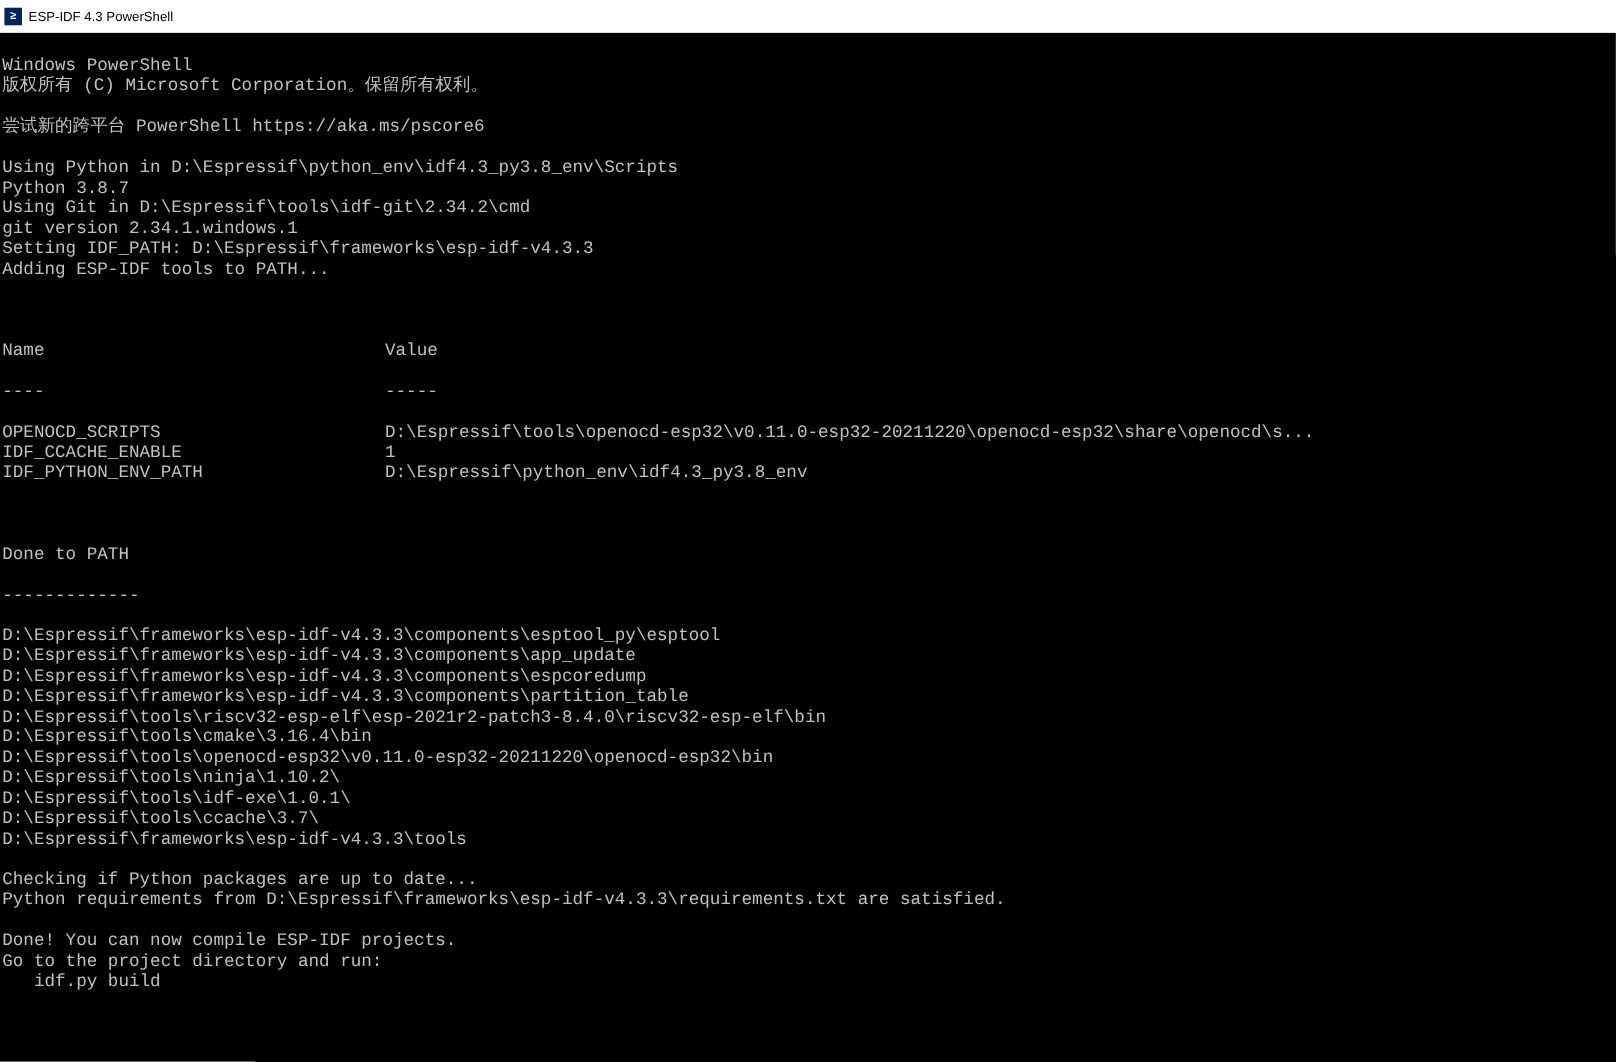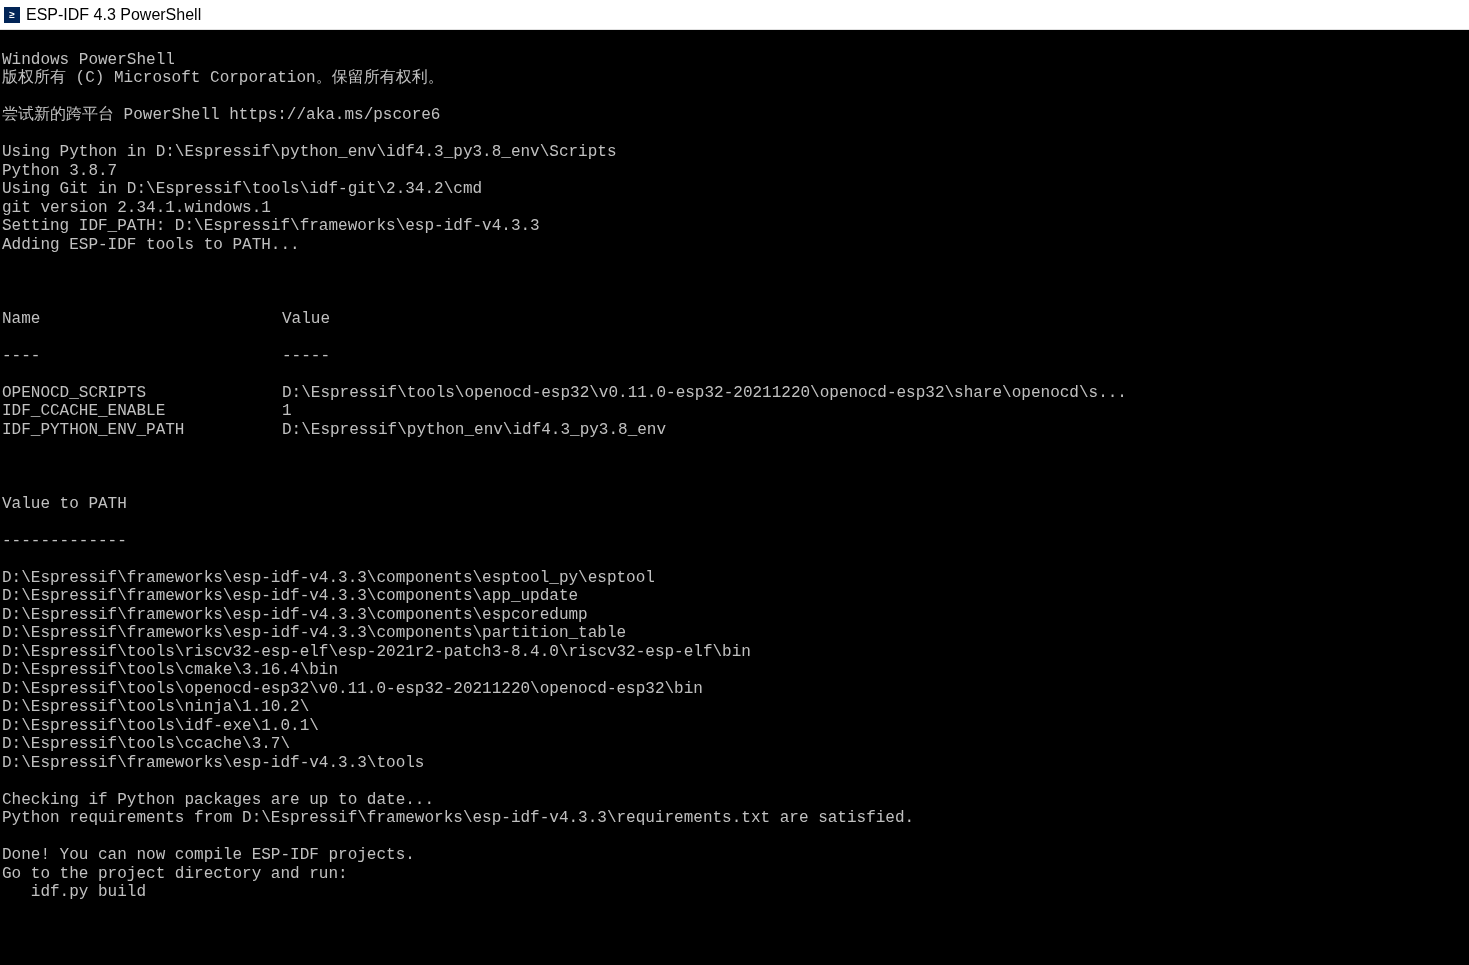--- a/index.html
+++ b/index.html
@@ -28,66 +28,68 @@
       background: #012456;
       margin-right: 6px;
       display: flex;
       align-items: center;
       justify-content: center;
       color: #ffffff;
       font-size: 10px;
       font-weight: bold;
     }
     .titlebar-text {
-      font-size: 16px;
+      font-size: 12px;
       color: #000000;
     }
     .terminal {
       background: #000000;
       color: #c0c0c0;
       font-family: Liberation Mono, monospace;
       font-size: 16px;
       line-height: 18.5px;
       padding: 2px;
       height: calc(100% - 30px);
       white-space: pre;
       overflow: hidden;
     }
     .terminal-line {
       min-height: 18.5px;
     }
     .env-row {
       display: flex;
+      gap: 32px;
     }
     .env-name {
       width: 280px;
       flex-shrink: 0;
     }
     .env-value {
       flex: 1;
+      margin-left: 36px;
     }
   </style>
 </head>
 <body>
 
 <div class="titlebar">
   <div class="titlebar-icon">
     <span>≥</span>
   </div>
   <div class="titlebar-text">ESP-IDF 4.3 PowerShell</div>
 </div>
 
 <div class="terminal">
 <div id="header-block"><div class="terminal-line">Windows PowerShell</div><div class="terminal-line">版权所有 (C) Microsoft Corporation。保留所有权利。</div><div class="terminal-line"> </div><div class="terminal-line">尝试新的跨平台 PowerShell https://aka.ms/pscore6</div><div class="terminal-line"> </div><div class="terminal-line">Using Python in D:\Espressif\python_env\idf4.3_py3.8_env\Scripts</div><div class="terminal-line">Python 3.8.7</div><div class="terminal-line">Using Git in D:\Espressif\tools\idf-git\2.34.2\cmd</div><div class="terminal-line">git version 2.34.1.windows.1</div><div class="terminal-line">Setting IDF_PATH: D:\Espressif\frameworks\esp-idf-v4.3.3</div><div class="terminal-line">Adding ESP-IDF tools to PATH...</div></div>
 <div class="terminal-line"> </div>
 <div class="env-row"><span class="env-name">Name</span><span class="env-value">Value</span></div>
 <div class="env-row"><span class="env-name">----</span><span class="env-value">-----</span></div>
 <div id="env-rows"><div class="env-row"><span class="env-name">OPENOCD_SCRIPTS</span><span class="env-value">D:\Espressif\tools\openocd-esp32\v0.11.0-esp32-20211220\openocd-esp32\share\openocd\s...</span></div><div class="env-row"><span class="env-name">IDF_CCACHE_ENABLE</span><span class="env-value">1</span></div><div class="env-row"><span class="env-name">IDF_PYTHON_ENV_PATH</span><span class="env-value">D:\Espressif\python_env\idf4.3_py3.8_env</span></div></div>
 <div class="terminal-line"> </div>
-<div class="terminal-line">Value to PATH</div>
+<div class="terminal-line">Done to PATH</div>
 <div class="terminal-line">-------------</div>
 <div id="paths-block"><div class="terminal-line">D:\Espressif\frameworks\esp-idf-v4.3.3\components\esptool_py\esptool</div><div class="terminal-line">D:\Espressif\frameworks\esp-idf-v4.3.3\components\app_update</div><div class="terminal-line">D:\Espressif\frameworks\esp-idf-v4.3.3\components\espcoredump</div><div class="terminal-line">D:\Espressif\frameworks\esp-idf-v4.3.3\components\partition_table</div><div class="terminal-line">D:\Espressif\tools\riscv32-esp-elf\esp-2021r2-patch3-8.4.0\riscv32-esp-elf\bin</div><div class="terminal-line">D:\Espressif\tools\cmake\3.16.4\bin</div><div class="terminal-line">D:\Espressif\tools\openocd-esp32\v0.11.0-esp32-20211220\openocd-esp32\bin</div><div class="terminal-line">D:\Espressif\tools\ninja\1.10.2\</div><div class="terminal-line">D:\Espressif\tools\idf-exe\1.0.1\</div><div class="terminal-line">D:\Espressif\tools\ccache\3.7\</div><div class="terminal-line">D:\Espressif\frameworks\esp-idf-v4.3.3\tools</div></div>
 <div id="footer-block"><div class="terminal-line">Checking if Python packages are up to date...</div><div class="terminal-line">Python requirements from D:\Espressif\frameworks\esp-idf-v4.3.3\requirements.txt are satisfied.</div><div class="terminal-line"> </div><div class="terminal-line">Done! You can now compile ESP-IDF projects.</div><div class="terminal-line">Go to the project directory and run:</div><div class="terminal-line">   idf.py build</div></div>
 <div class="terminal-line"> </div>
 <div class="terminal-line"> </div>
 
 
 </div>
 
 </body></html>

